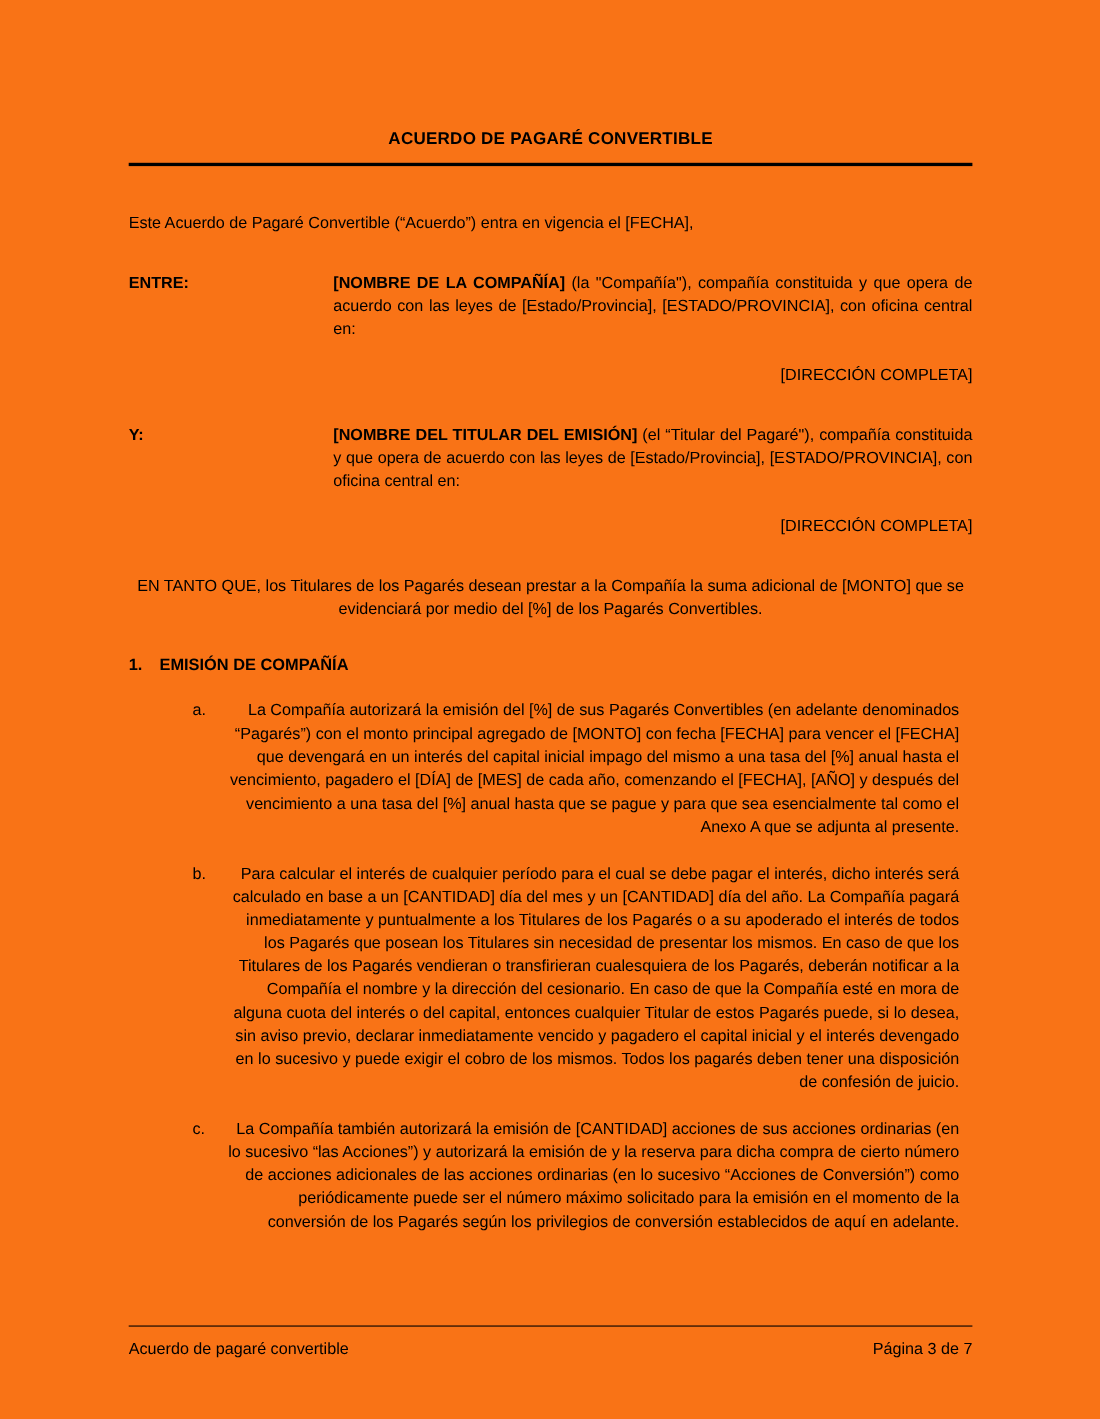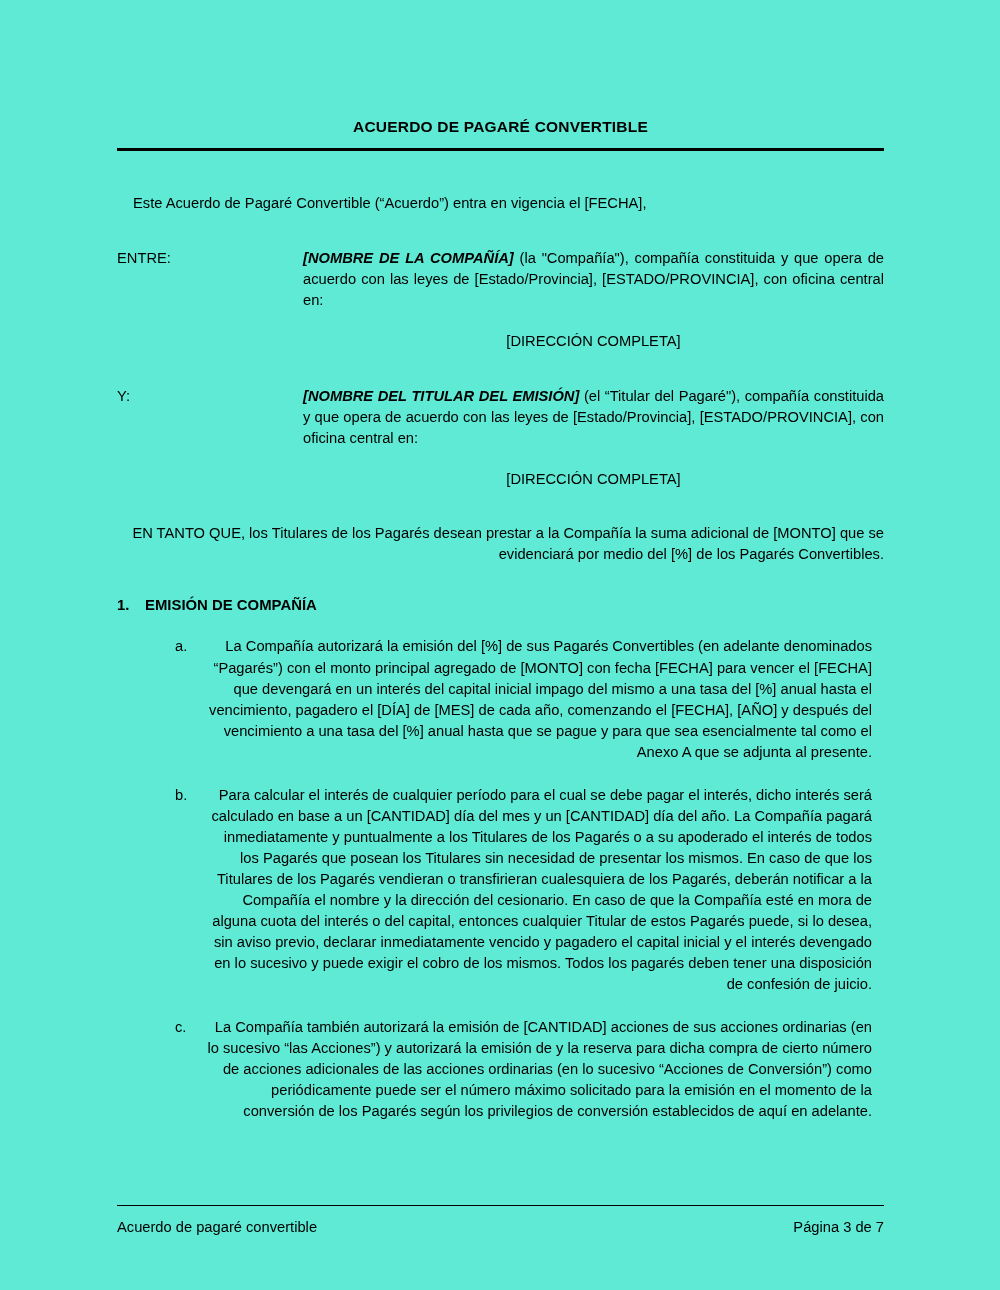--- a/index.html
+++ b/index.html
@@ -4,21 +4,21 @@
 <style>
   html, body {
     margin: 0;
     padding: 0;
     background: #ffffff;
   }
   .page {
     position: relative;
     width: 1000px;
     height: 1290px;
-    background: #5eead4;
+    background: #f97316;
     font-family: "Liberation Sans", sans-serif;
     color: #000000;
     box-sizing: border-box;
     overflow: hidden;
   }
 
   
   .doc-header {
     position: absolute;
     left: 117px;
@@ -42,54 +42,53 @@
   .body-area {
     position: absolute;
     left: 117px;
     top: 193px;
     width: 767px;
     font-size: 14.7px;
     line-height: 1.43;
   }
 
   p.intro {
-    margin: 0 0 0 16px;
+    margin: 0 0 0 0;
     text-align: left;
   }
 
   
   .party-block {
     display: flex;
     margin-top: 34px;
   }
   .party-label {
     width: 186px;
     flex: 0 0 186px;
-    font-weight: normal;
+    font-weight: bold;
     font-size: 14.7px;
     line-height: 1.43;
   }
   .party-body {
     flex: 1 1 auto;
     text-align: justify;
     text-justify: inter-word;
   }
   .party-body .lead {
     font-weight: bold;
-    font-style: italic;
   }
   .party-addr {
     margin-top: 20px;
-    text-align: center;
+    text-align: right;
   }
 
   
   .recital {
     margin-top: 33px;
-    text-align: right;
+    text-align: center;
   }
   .recital.second {
     margin-top: 22px;
   }
 
   
   .section-head {
     margin-top: 30px;
     display: flex;
     font-weight: bold;

